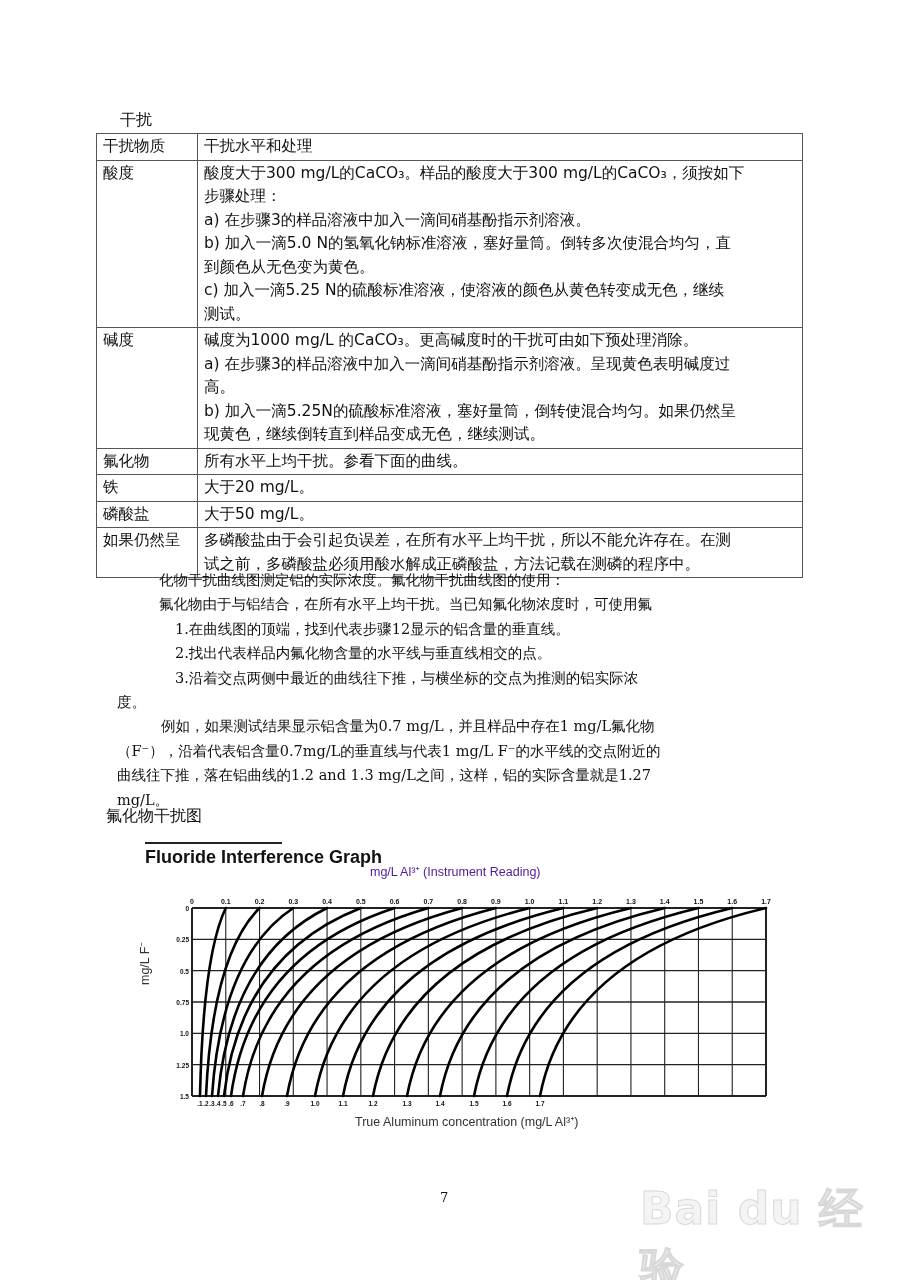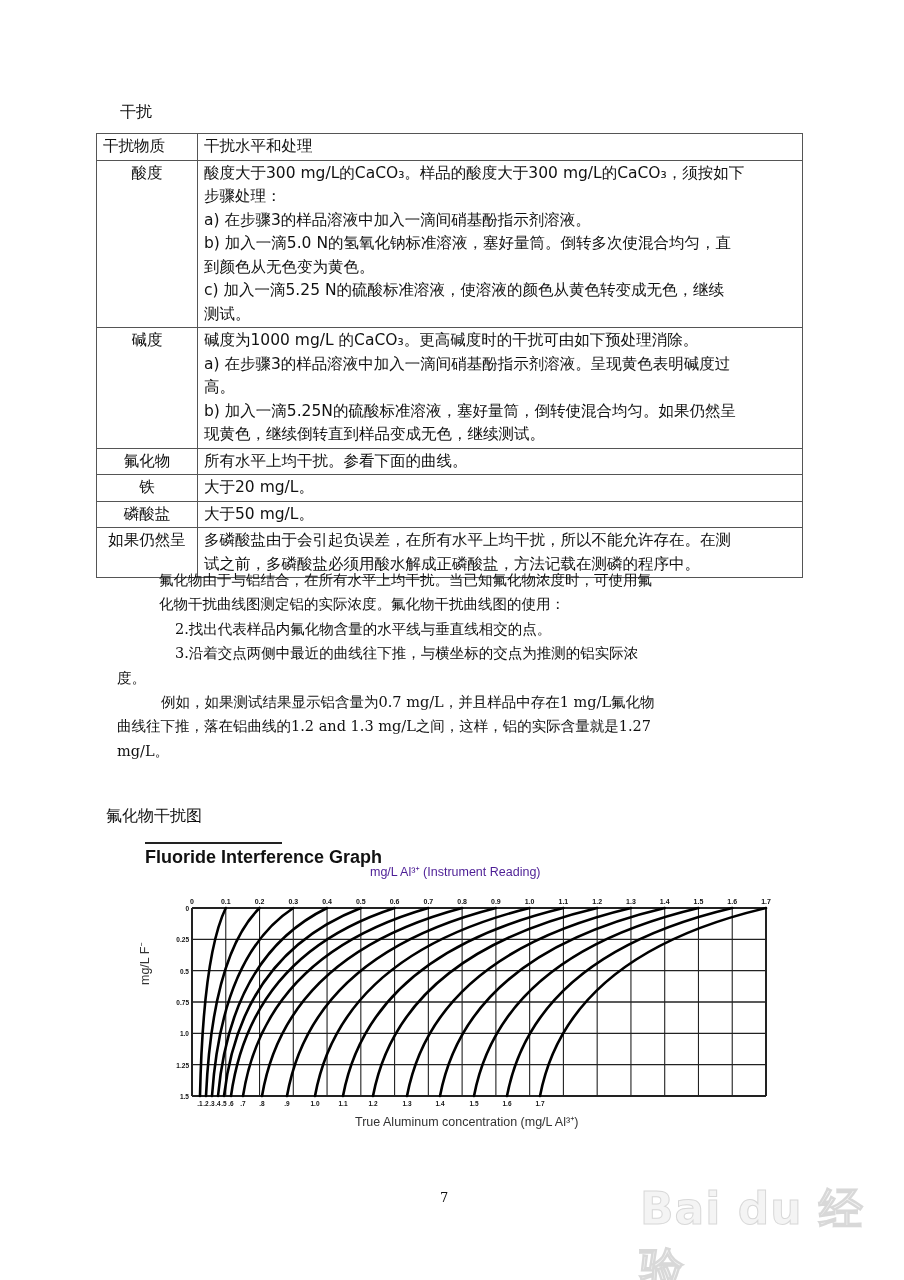--- a/index.html
+++ b/index.html
@@ -1,25 +1,25 @@
 <!DOCTYPE html>
 <html><head>
 <meta charset="utf-8">
 <style>
   html, body { margin: 0; padding: 0; background: #ffffff; }
   body { width: 904px; height: 1280px; position: relative; overflow: hidden;
          font-family: "DejaVu Sans", sans-serif; color: #111; }
-  .section-title { position: absolute; left: 120px; top: 102px; font-size: 16px; }
+  .section-title { position: absolute; left: 120px; top: 110px; font-size: 16px; }
   table.interf { position: absolute; left: 96px; top: 133px; width: 707px;
                  border-collapse: collapse; font-size: 15.5px; line-height: 23.5px; }
   table.interf td, table.interf th { border: 1.3px solid #555; vertical-align: top;
                  padding: 1px 6px 1px 6px; font-weight: normal; text-align: left; }
   table.interf th { text-align: left; }
   table.interf th.c1 { text-align: left; }
-  table.interf .c1 { width: 88px; text-align: center; }
+  table.interf .c1 { width: 88px; }
   .line { display: block; }
   .body-text { position: absolute; left: 117px; top: 568px; width: 700px;
                font-family: "DejaVu Serif", serif; font-size: 14.5px; line-height: 24.4px; }
   .body-text p { margin: 0; }
   .ind1 { padding-left: 42px; }
   .ind2 { padding-left: 58px; }
   .ind0 { padding-left: 0; }
   .ind-ex { padding-left: 44px; }
   .fig-title { position: absolute; left: 106px; top: 806px; font-size: 16px; }
   .chart { position: absolute; left: 0; top: 0; width: 904px; height: 1280px; pointer-events: none; }
@@ -97,26 +97,28 @@
       <td class="c1">如果仍然呈</td>
       <td>
         <span class="line">多磷酸盐由于会引起负误差，在所有水平上均干扰，所以不能允许存在。在测</span>
         <span class="line">试之前，多磷酸盐必须用酸水解成正磷酸盐，方法记载在测磷的程序中。</span>
       </td>
     </tr>
   </tbody>
 </table>
 
 <div class="body-text">
+  <p class="ind1">化物干扰曲线图测定铝的实际浓度。氟化物干扰曲线图的使用：</p>
   <p class="ind1">氟化物由于与铝结合，在所有水平上均干扰。当已知氟化物浓度时，可使用氟</p>
-  <p class="ind1">化物干扰曲线图测定铝的实际浓度。氟化物干扰曲线图的使用：</p>
+  <p class="ind2">1.在曲线图的顶端，找到代表步骤12显示的铝含量的垂直线。</p>
   <p class="ind2">2.找出代表样品内氟化物含量的水平线与垂直线相交的点。</p>
   <p class="ind2">3.沿着交点两侧中最近的曲线往下推，与横坐标的交点为推测的铝实际浓</p>
   <p class="ind0">度。</p>
   <p class="ind-ex">例如，如果测试结果显示铝含量为0.7 mg/L，并且样品中存在1 mg/L氟化物</p>
+  <p class="ind0">（F⁻），沿着代表铝含量0.7mg/L的垂直线与代表1 mg/L F⁻的水平线的交点附近的</p>
   <p class="ind0">曲线往下推，落在铝曲线的1.2 and 1.3 mg/L之间，这样，铝的实际含量就是1.27</p>
   <p class="ind0">mg/L。</p>
 </div>
 
 <div class="fig-title">氟化物干扰图</div>
 
 <div class="chart-rule"></div>
 <div class="chart-title">Fluoride Interference Graph</div>
 <div class="chart-top-label">mg/L Al³⁺ (Instrument Reading)</div>
 <div class="chart-ylabel">mg/L F⁻</div>

